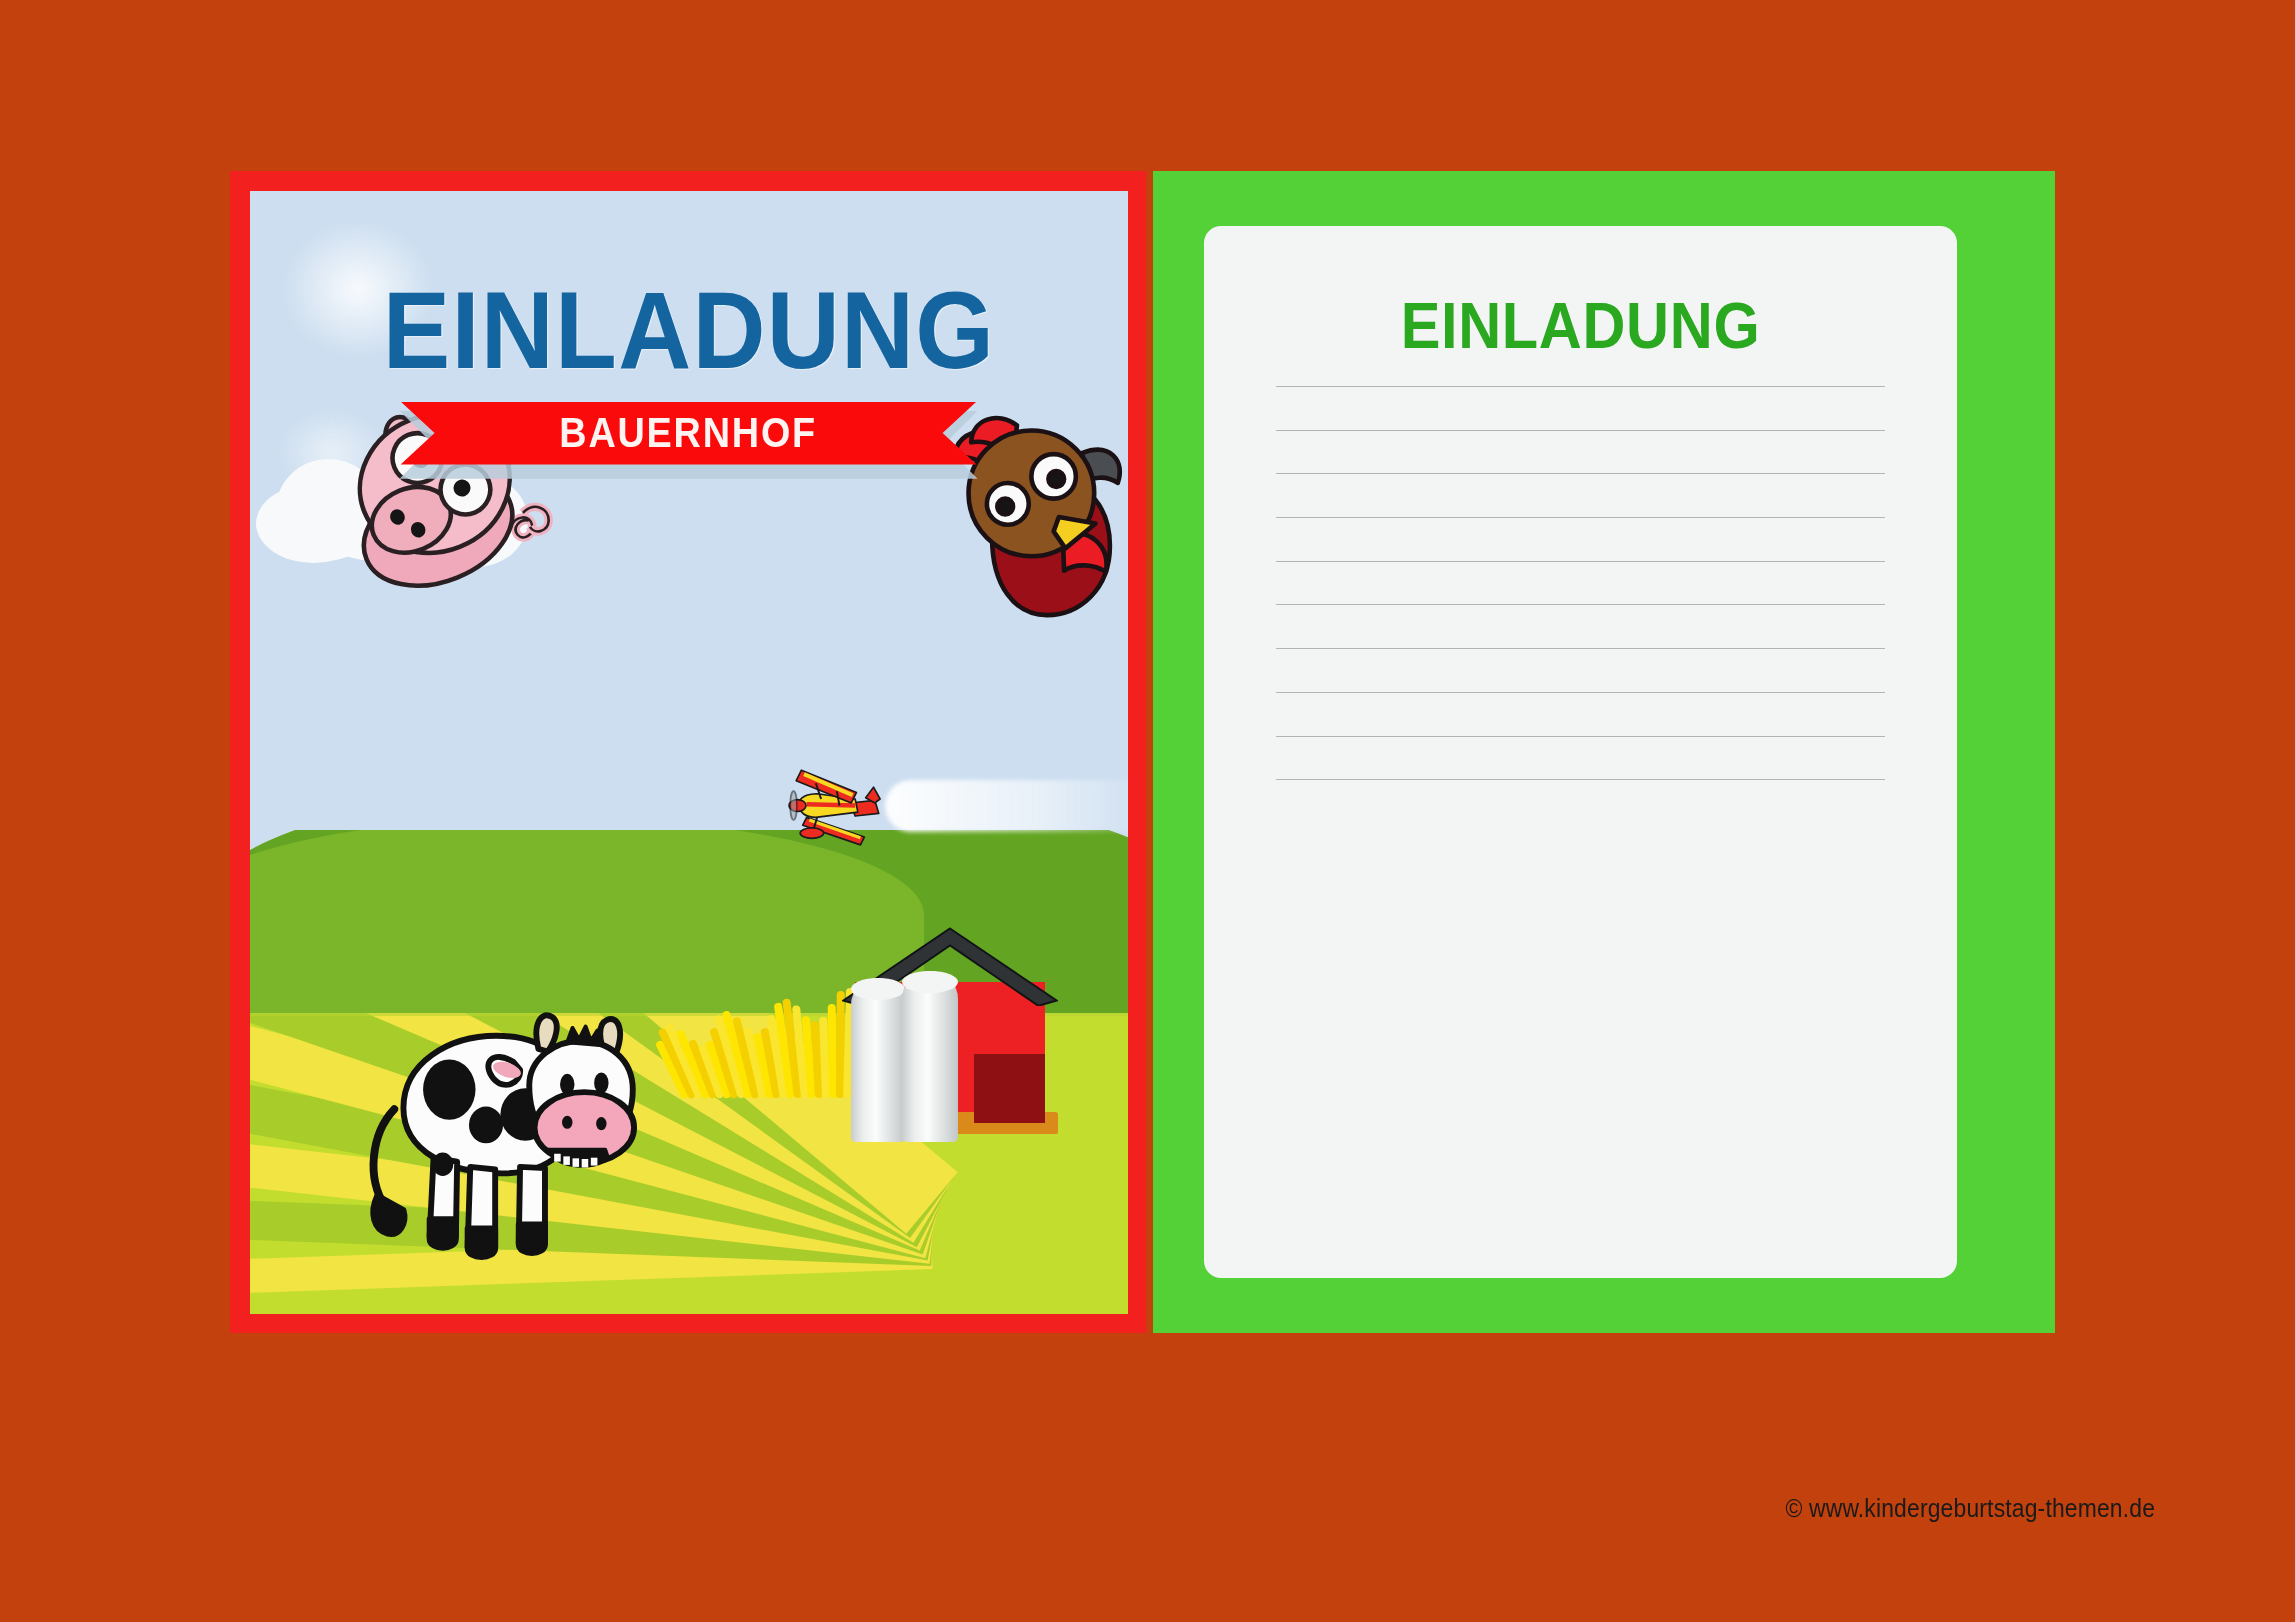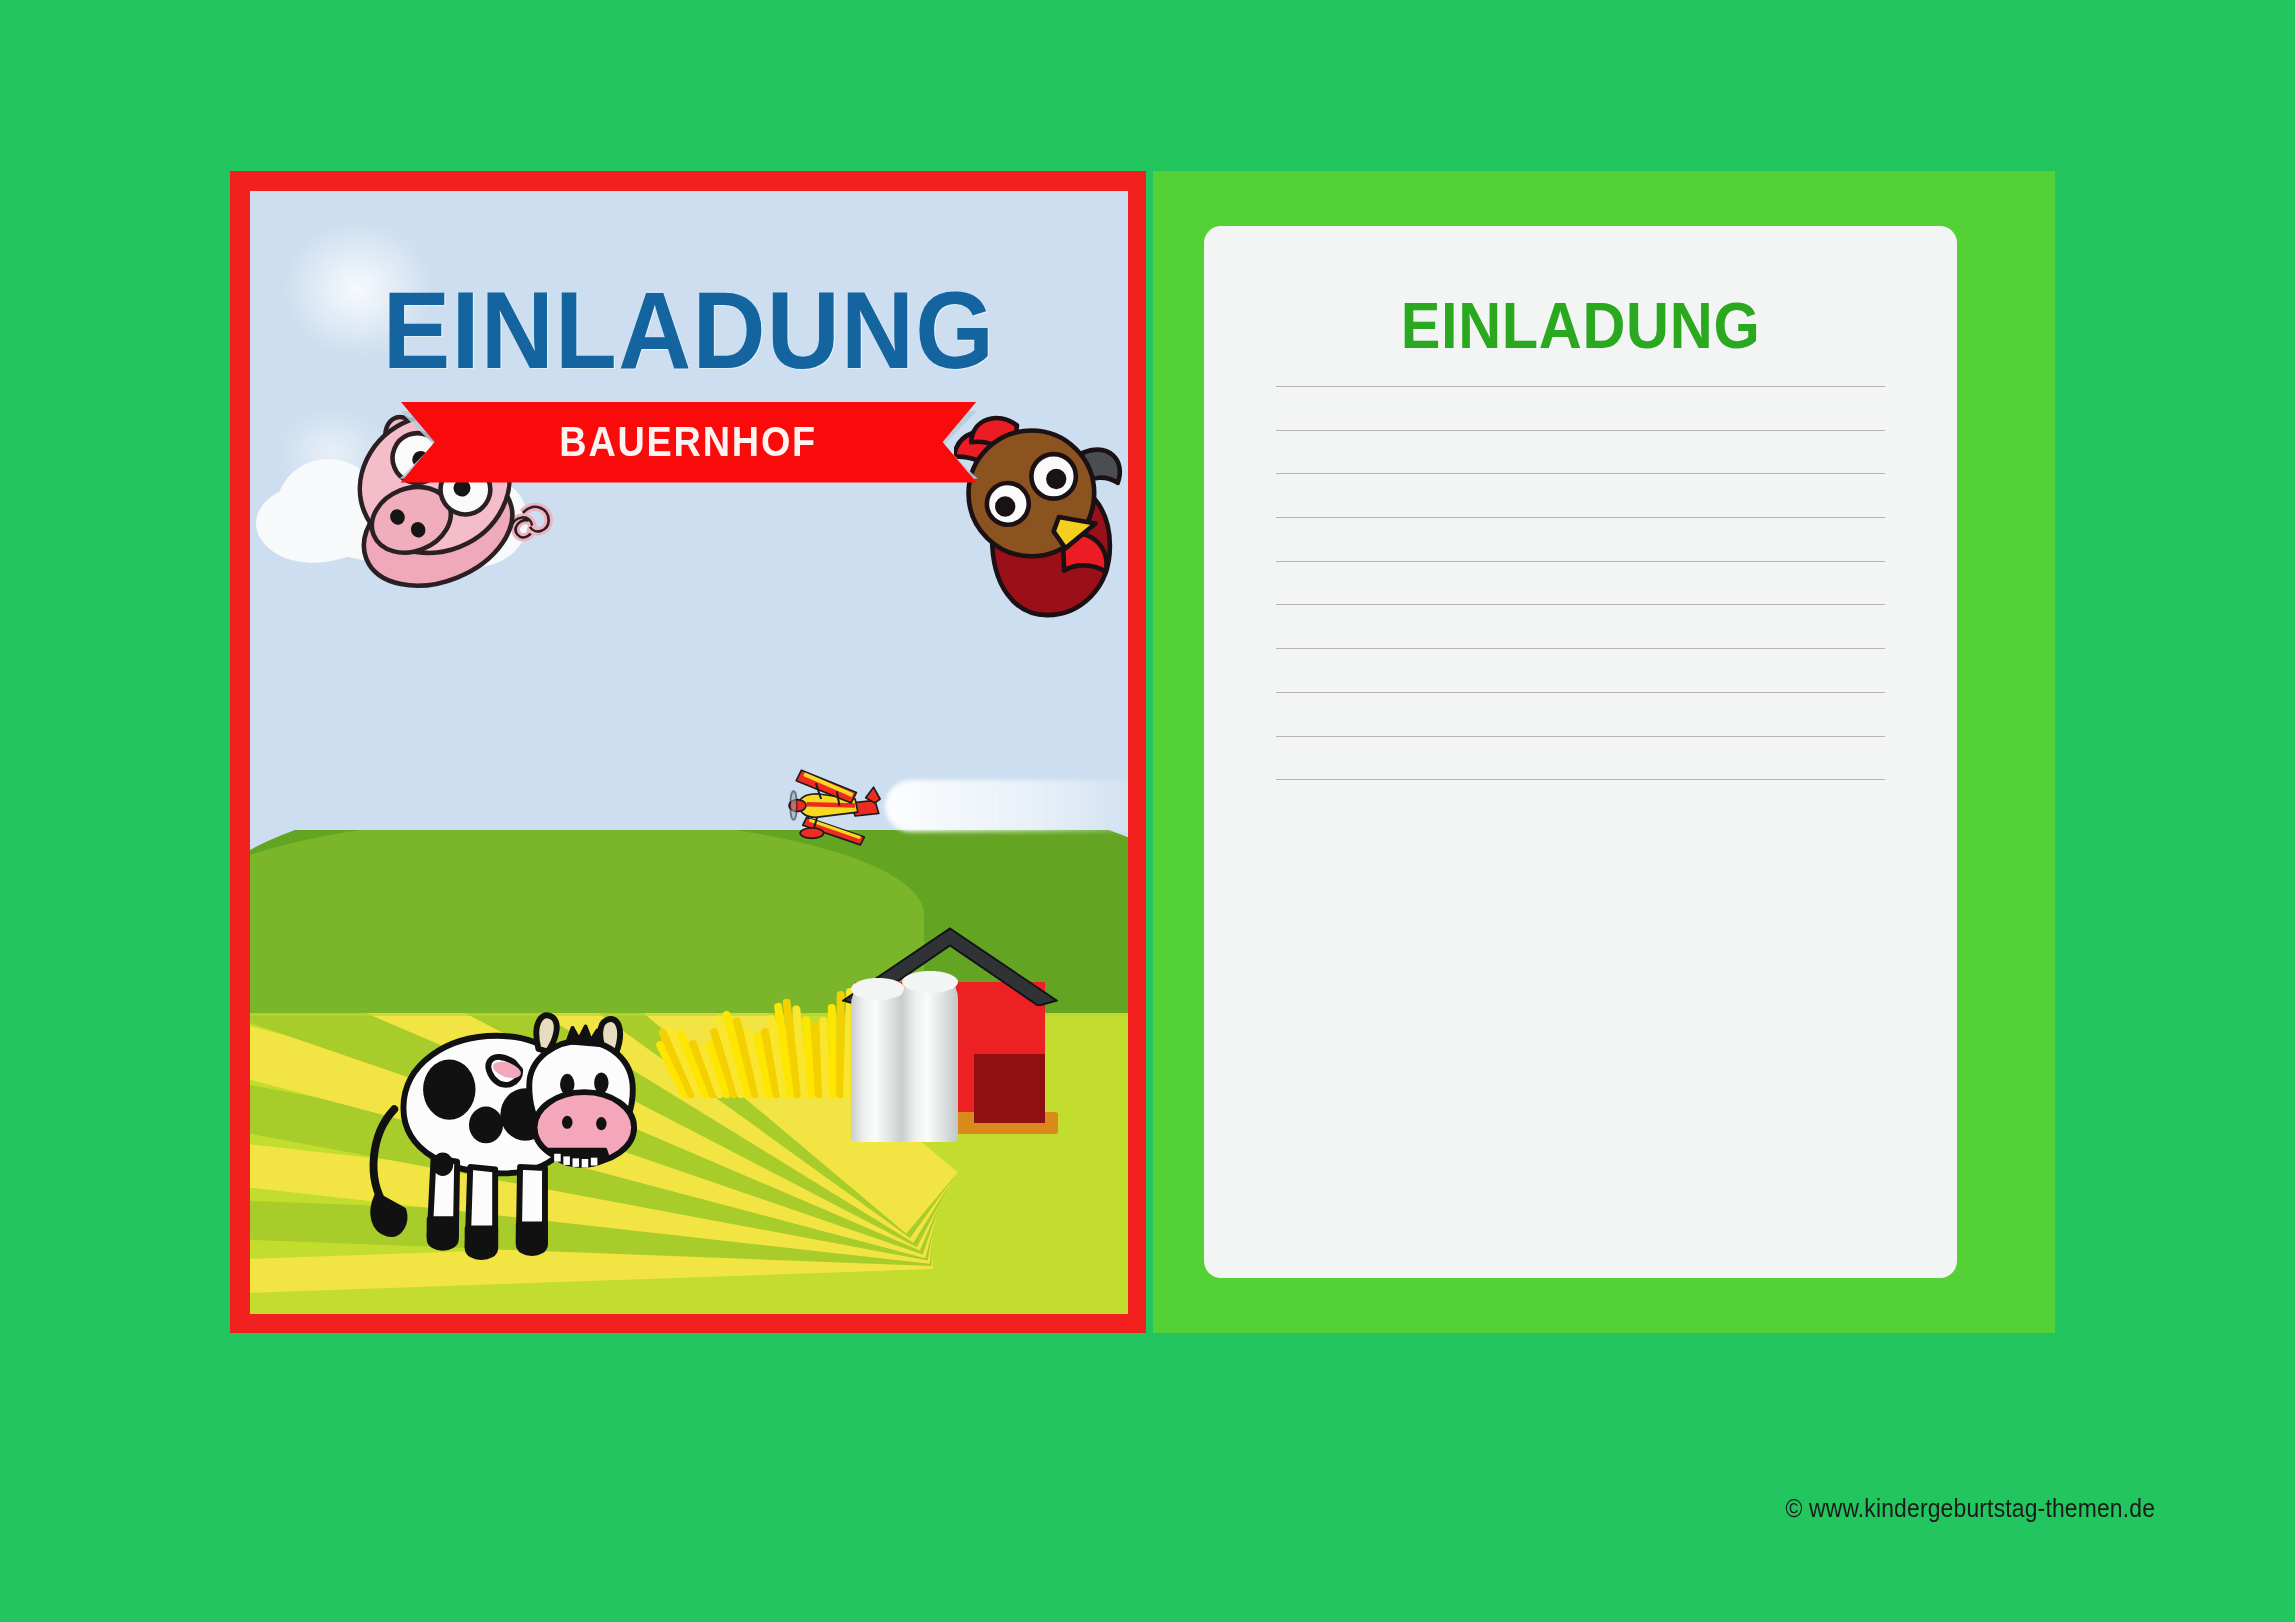--- a/index.html
+++ b/index.html
@@ -6,21 +6,21 @@
   html,body{margin:0;padding:0;}
   body{
     width:2295px;height:1623px;
     background:#f4f4f4;
     font-family:"Liberation Sans", sans-serif;
     overflow:hidden;
     position:relative;
   }
 
   
-  #page{position:absolute;inset:0;background:#22c55e;}
+  #page{position:absolute;inset:0;background:#c2410c;}
 
   
   #front-card{
     position:absolute;
     left:230px;top:171px;
     width:916px;height:1162px;
     background:#f32020;
     box-sizing:border-box;
     padding:19.6px 18.3px 19.6px 19.6px;
   }
@@ -150,21 +150,21 @@
   }
   
   #ribbon-wrap{position:relative;margin-top:17px;height:71px;}
   #ribbon-shadow{
     position:absolute;left:50%;top:9.2px;transform:translateX(-50%);
     width:578px;height:68px;background:#b9cddc;opacity:.85;
     clip-path:polygon(0 0, 34px 50%, 0 100%, 100% 100%, calc(100% - 34px) 50%, 100% 0);
   }
   #ribbon{
     position:absolute;left:50%;top:0;transform:translateX(-50%);
-    width:576px;height:81px;background:#fa0a0a;
+    width:576px;height:63px;background:#fa0a0a;
     clip-path:polygon(0 0, 34px 50%, 0 100%, 100% 100%, calc(100% - 34px) 50%, 100% 0);
     display:flex;align-items:center;justify-content:center;
   }
   #ribbon-text{
     font-family:"Liberation Sans", sans-serif;
     font-weight:bold;font-size:42px;letter-spacing:2px;
     color:#fdf3f1;transform:scaleX(.9);
   }
 
   

